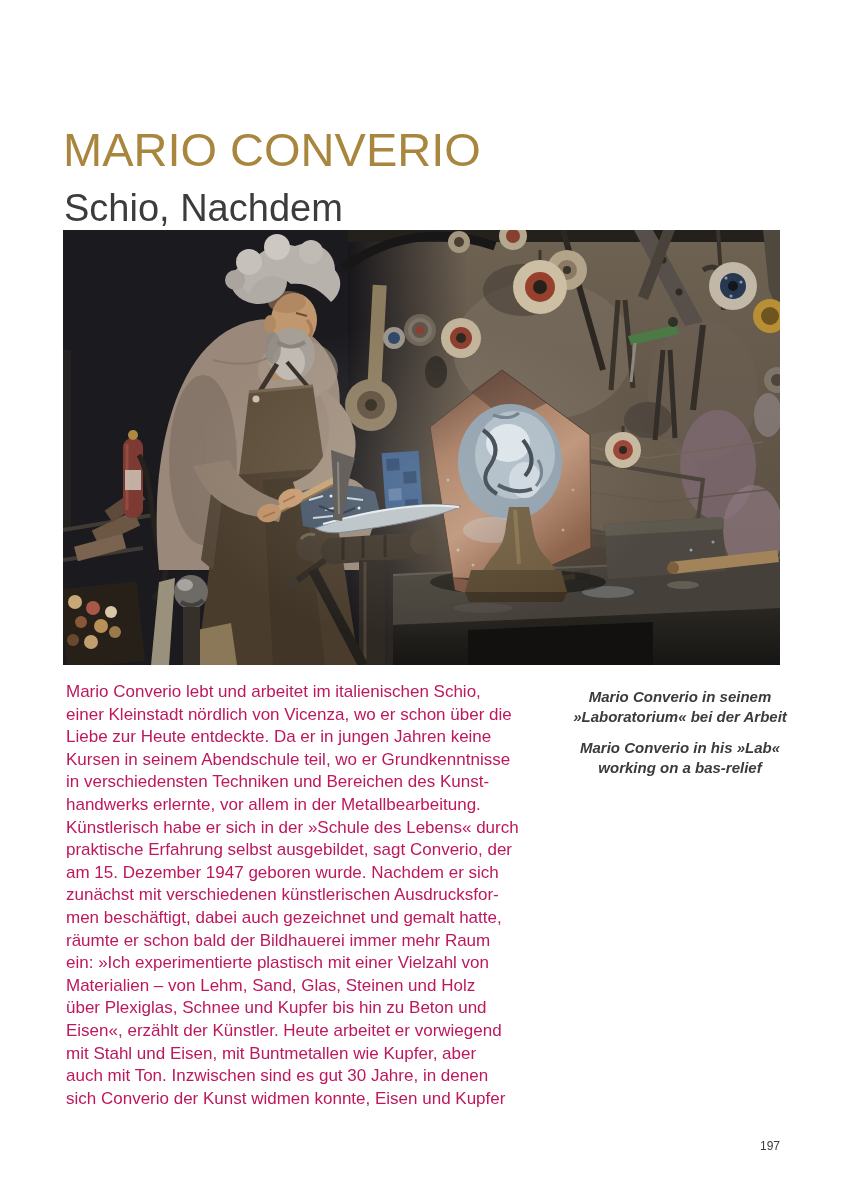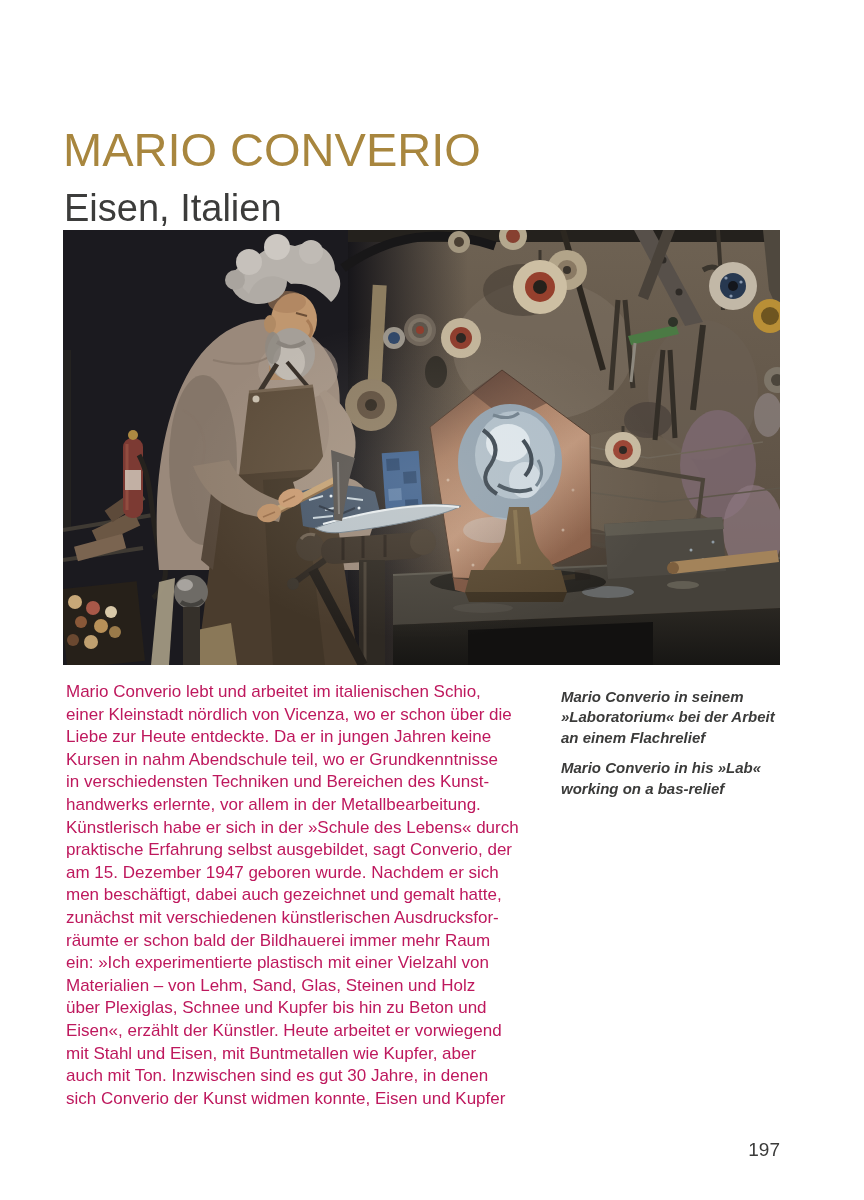--- a/index.html
+++ b/index.html
@@ -14,32 +14,32 @@
   }
   .subtitle{
     position:absolute;left:64px;top:157px;font-size:38px;line-height:1;
     font-weight:400;color:#3C3C3B;white-space:nowrap;
   }
   .photo{position:absolute;left:63px;top:230px;width:717px;height:435px;margin:0;padding:0;}
   .photo svg{display:block;width:717px;height:435px;}
   .body-col{position:absolute;left:66px;top:681px;width:486px;}
   .bline{font-size:17px;line-height:22.6px;white-space:nowrap;color:#be185d;}
   .caption-col{position:absolute;left:561px;top:687px;width:238px;}
-  .cap-line{font-size:15px;line-height:20.4px;font-weight:700;font-style:italic;color:#3B3B3A;white-space:nowrap;}
+  .cap-line{font-size:15px;line-height:20.4px;font-weight:700;font-style:italic;color:#3B3B3A;white-space:nowrap;text-align:center;}
   .cap-block-en{margin-top:10px;}
   .folio{position:absolute;left:680px;top:1139px;width:100px;text-align:right;
-    font-size:19px;line-height:1.2;color:#3B3B3A;}
+    font-size:12px;line-height:1.2;color:#3B3B3A;}
 </style>
 </head>
 <body>
 
 <div class="page">
 
   <h1 class="title">MARIO CONVERIO</h1>
-  <h2 class="subtitle">Eisen, Italien</h2>
+  <h2 class="subtitle">Schio, Nachdem</h2>
 
   <figure class="photo" role="img" aria-label="Mario Converio hammering a metal bas-relief at a vise in his tool-filled workshop">
     <svg viewBox="0 0 717 435" xmlns="http://www.w3.org/2000/svg">
       <defs>
         <linearGradient id="wallG" x1="0" y1="0" x2="0" y2="1">
           <stop offset="0" stop-color="#6e6253"></stop>
             <stop offset="0.6" stop-color="#5f5346"></stop>
             <stop offset="1" stop-color="#4c4136"></stop>
         </linearGradient>
         <linearGradient id="fadeL" x1="0" y1="0" x2="1" y2="0">
@@ -291,43 +291,42 @@
       <g>
         <ellipse cx="360" cy="250" rx="240" ry="160" fill="url(#glowG)"></ellipse>
       </g>
     </svg>
   </figure>
 
   <div class="body-col">
     <div class="bline">Mario Converio lebt und arbeitet im italienischen Schio,</div>
     <div class="bline">einer Kleinstadt nördlich von Vicenza, wo er schon über die</div>
     <div class="bline">Liebe zur Heute entdeckte. Da er in jungen Jahren keine</div>
-    <div class="bline">Kursen in nahm Abendschule teil, wo er Grundkenntnisse</div>
+    <div class="bline">Kursen in seinem Abendschule teil, wo er Grundkenntnisse</div>
     <div class="bline">in verschiedensten Techniken und Bereichen des Kunst-</div>
     <div class="bline">handwerks erlernte, vor allem in der Metallbearbeitung.</div>
     <div class="bline">Künstlerisch habe er sich in der »Schule des Lebens« durch</div>
     <div class="bline">praktische Erfahrung selbst ausgebildet, sagt Converio, der</div>
     <div class="bline">am 15. Dezember 1947 geboren wurde. Nachdem er sich</div>
+    <div class="bline">zunächst mit verschiedenen künstlerischen Ausdrucksfor-</div>
     <div class="bline">men beschäftigt, dabei auch gezeichnet und gemalt hatte,</div>
-    <div class="bline">zunächst mit verschiedenen künstlerischen Ausdrucksfor-</div>
     <div class="bline">räumte er schon bald der Bildhauerei immer mehr Raum</div>
     <div class="bline">ein: »Ich experimentierte plastisch mit einer Vielzahl von</div>
     <div class="bline">Materialien – von Lehm, Sand, Glas, Steinen und Holz</div>
     <div class="bline">über Plexiglas, Schnee und Kupfer bis hin zu Beton und</div>
     <div class="bline">Eisen«, erzählt der Künstler. Heute arbeitet er vorwiegend</div>
     <div class="bline">mit Stahl und Eisen, mit Buntmetallen wie Kupfer, aber</div>
     <div class="bline">auch mit Ton. Inzwischen sind es gut 30 Jahre, in denen</div>
     <div class="bline">sich Converio der Kunst widmen konnte, Eisen und Kupfer</div>
   </div>
 
   <aside class="caption-col">
     <div class="cap-block-de">
       <div class="cap-line">Mario Converio in seinem</div>
       <div class="cap-line">»Laboratorium« bei der Arbeit</div>
-      <div class="cap-line">an einem Flachrelief</div>
     </div>
     <div class="cap-block-en">
       <div class="cap-line">Mario Converio in his »Lab«</div>
       <div class="cap-line">working on a bas-relief</div>
     </div>
   </aside>
 
   <div class="folio">197</div>
 
 </div>

